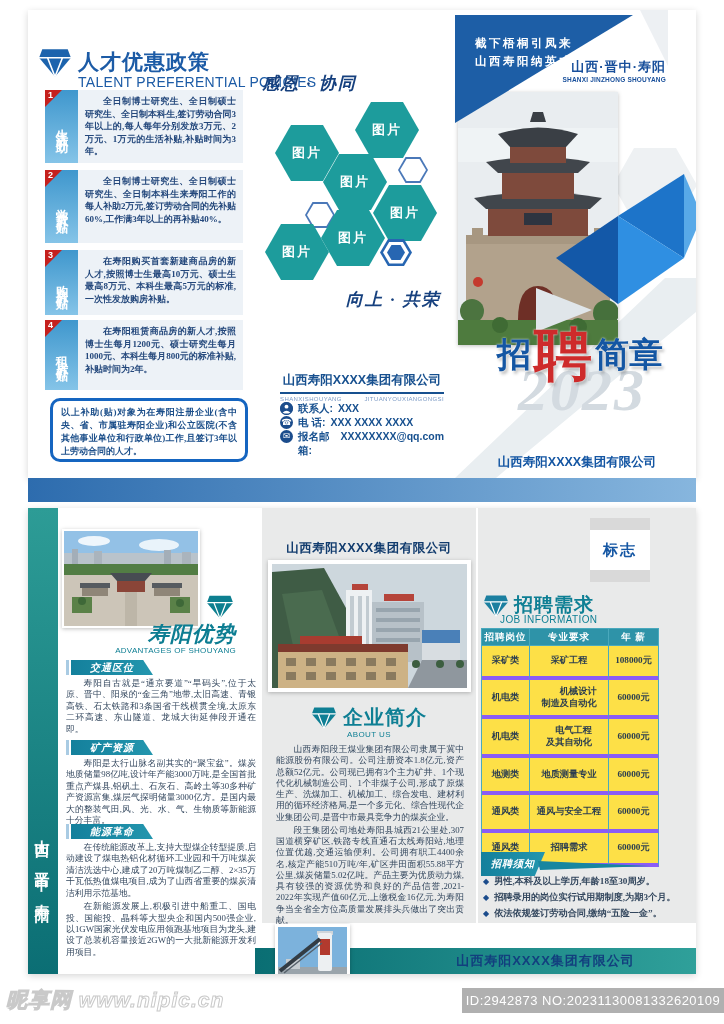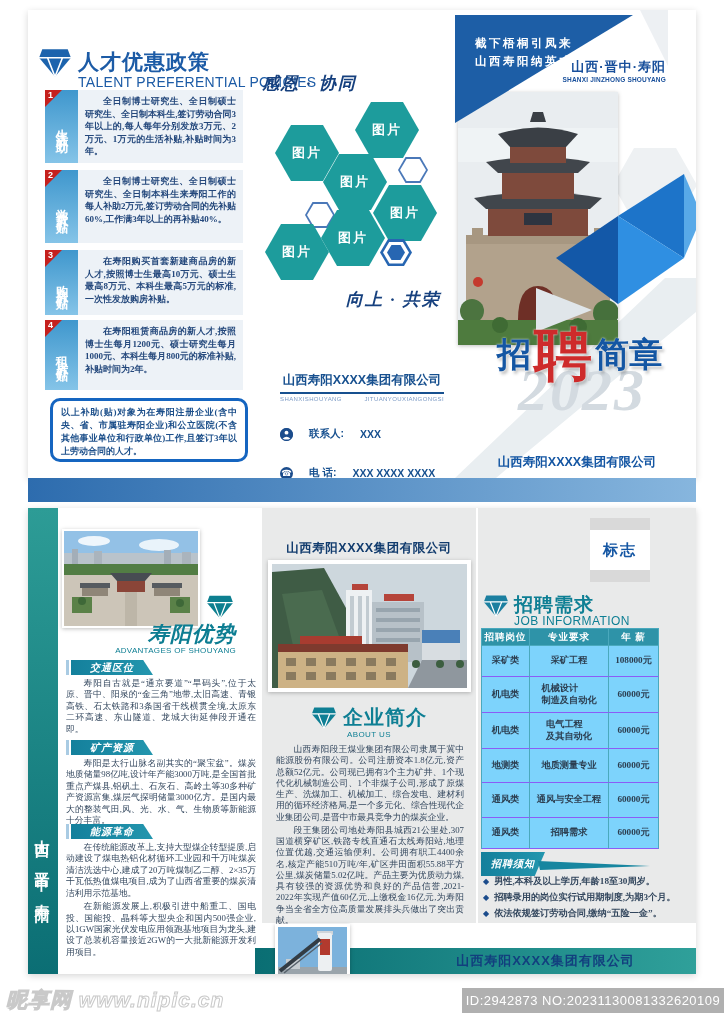--- a/index.html
+++ b/index.html
@@ -26,21 +26,21 @@
   
   .slogan{font-size:17px;font-weight:bold;font-style:italic;color:#16407e;letter-spacing:2px}
   .hex{position:absolute;width:64px;height:56px;background:#1d9c9c;clip-path:polygon(25% 0,75% 0,100% 50%,75% 100%,25% 100%,0 50%);display:flex;align-items:center;justify-content:center;color:#fff;font-size:13px;font-weight:bold;letter-spacing:2px}
   .hexo{position:absolute;width:30px;height:26px;background:#4a78b8;clip-path:polygon(25% 0,75% 0,100% 50%,75% 100%,25% 100%,0 50%);display:flex;align-items:center;justify-content:center}
   .hexo>div{width:26px;height:22px;background:#fff;clip-path:polygon(25% 0,75% 0,100% 50%,75% 100%,25% 100%,0 50%)}
   .hexf{position:absolute;width:32px;height:27px;background:#2766b2;clip-path:polygon(25% 0,75% 0,100% 50%,75% 100%,25% 100%,0 50%);display:flex;align-items:center;justify-content:center}
   .hexf>div{width:26px;height:22px;background:#fff;clip-path:polygon(25% 0,75% 0,100% 50%,75% 100%,25% 100%,0 50%);display:flex;align-items:center;justify-content:center}
   .hexf>div>div{width:18px;height:15px;background:#2766b2;clip-path:polygon(25% 0,75% 0,100% 50%,75% 100%,25% 100%,0 50%)}
   .co-title{font-size:12.5px;font-weight:bold;color:#17508f;text-align:center;padding-bottom:3px;border-bottom:2px solid #17508f}
   .pinyin{display:flex;justify-content:space-between;font-size:6px;color:#7a99c4;letter-spacing:.4px;margin-top:2px}
-  .c-row{display:flex;align-items:center;gap:16px;margin-top:25px}
+  .c-row{display:flex;gap:5px;margin-top:0}
   .c-ic{width:13px;height:13px;border-radius:50%;background:#1b4c8c;color:#fff;font-size:8.5px;line-height:13px;text-align:center;flex:none;font-family:"DejaVu Sans",sans-serif}
   .c-txt{font-size:10.5px;font-weight:bold;color:#17508f}
 
   
   .cov-slogan{color:#fff;font-weight:bold;font-size:11.5px;letter-spacing:2.5px}
   .loc1{font-size:13px;font-weight:bold;color:#184f9b;letter-spacing:1px;text-align:right}
   .loc2{font-size:6.5px;font-weight:bold;color:#184f9b;text-align:right;letter-spacing:.2px}
   .cov-t{display:flex;align-items:center;justify-content:center;gap:3px}
   .cov-t span{font-weight:900;text-shadow:0 0 2px #fff,2px 3px 3px rgba(60,60,60,.3)}
   .t-b{font-size:34px;color:#1456a3}
@@ -61,21 +61,21 @@
   .graycol{background:#e9eaea}
   .m-title{font-size:12.5px;font-weight:bold;color:#123c6e;text-align:center;letter-spacing:.5px}
   .sec-head{display:flex;align-items:center;justify-content:center;gap:6px}
   .sec-head b{font-size:20px;color:#0e7f94;letter-spacing:1px}
   .sec-sub{font-size:8px;color:#0e7f94;text-align:center;letter-spacing:.4px}
   .photo{background:#fff;box-shadow:0 1px 4px rgba(0,0,0,.25)}
   .logo-box{background:#d9d9d9;display:flex;align-items:center;justify-content:center}
   .logo-in{width:62px;height:40px;background:#fff;display:flex;align-items:center;justify-content:center;font-size:15px;font-weight:bold;color:#1456a3;letter-spacing:2px}
   .jtable{display:grid;grid-template-columns:48px 79px 50px;border-top:1px solid #4aa9bd;border-left:1px solid #4aa9bd;width:177px;box-sizing:content-box}
   .jh{background:#2e93a8;color:#fff;font-size:9.5px;font-weight:bold;display:flex;align-items:center;justify-content:center;border-right:1px solid #4aa9bd;border-bottom:1px solid #4aa9bd;height:16px;letter-spacing:1px}
-  .jc{background:#7dd3fc;color:#2c3e50;font-size:9.2px;font-weight:bold;display:flex;align-items:center;justify-content:center;border-right:1px solid #4aa9bd;border-bottom:1px solid #8b5cf6;text-align:left;white-space:pre-line;font-family:"Liberation Serif","DejaVu Serif",serif;line-height:1.25}
+  .jc{background:#fde047;color:#2c3e50;font-size:9.2px;font-weight:bold;display:flex;align-items:center;justify-content:center;border-right:1px solid #4aa9bd;border-bottom:4px solid #8b5cf6;text-align:right;white-space:pre-line;font-family:"Liberation Serif","DejaVu Serif",serif;line-height:1.25}
   .h30{min-height:30px}.h35{min-height:35px}.h33{min-height:33px}.h34{min-height:34px}
   .n-row{display:flex;align-items:flex-start;gap:5px;margin-bottom:4px}
   .n-bul{color:#1b4c8c;font-size:8px;line-height:12px}
   .n-txt{font-size:9.2px;font-weight:bold;color:#33475e;font-family:"Liberation Serif","DejaVu Serif",serif;line-height:1.3}
   .bar2{background:linear-gradient(90deg,#0a6e73,#2fa09a)}
   .bar2-txt{position:absolute;left:140px;right:0;top:0;bottom:0;display:flex;align-items:center;justify-content:center;font-size:13px;font-weight:bold;color:#123f7e;letter-spacing:1px}
 
   
   .wm{font-size:21px;font-weight:bold;font-style:italic;color:transparent;-webkit-text-stroke:1px #c9c9c9;letter-spacing:1px}
   .idbox{background:#b0b0b0;color:#fff;font-size:13px;display:flex;align-items:center;justify-content:center;letter-spacing:.5px}
@@ -367,21 +367,21 @@
     <div class="abs graycol" style="left:450px;top:0;width:218px;height:415px"></div>
     <div class="abs logo-box" style="left:562px;top:10px;width:60px;height:64px">
       <div class="logo-in">标志</div>
     </div>
 
     <svg class="abs" style="left:455px;top:86px" width="26" height="24" viewBox="0 0 32 28">
         <path d="M4 1 L28 1 L31 9 L16 27 L1 9 Z" fill="#1b7fa0"></path>
         <path d="M1 9 H31 M16 27 L9 9 M16 27 L23 9" stroke="#fff" stroke-width="1.5" fill="none"></path>
       </svg>
     <div class="abs" style="left:486px;top:84px;font-size:19px;font-weight:bold;color:#0e7f94;letter-spacing:1px">招聘需求</div>
-    <div class="abs" style="left:486px;top:106px;font-size:12px;color:#0e7f94;letter-spacing:.4px">JOB INFORMATION</div>
+    <div class="abs" style="left:472px;top:106px;font-size:10px;color:#0e7f94;letter-spacing:.4px">JOB INFORMATION</div>
 
     <div class="abs jtable" style="left:453px;top:120px">
       <div class="jh">招聘岗位</div>
       <div class="jh">专业要求</div>
       <div class="jh">年 薪</div>
       <div class="jc h30">采矿类</div>
       <div class="jc h30">采矿工程</div>
       <div class="jc h30">108000元</div>
       <div class="jc h35">机电类</div>
       <div class="jc h35">机械设计

